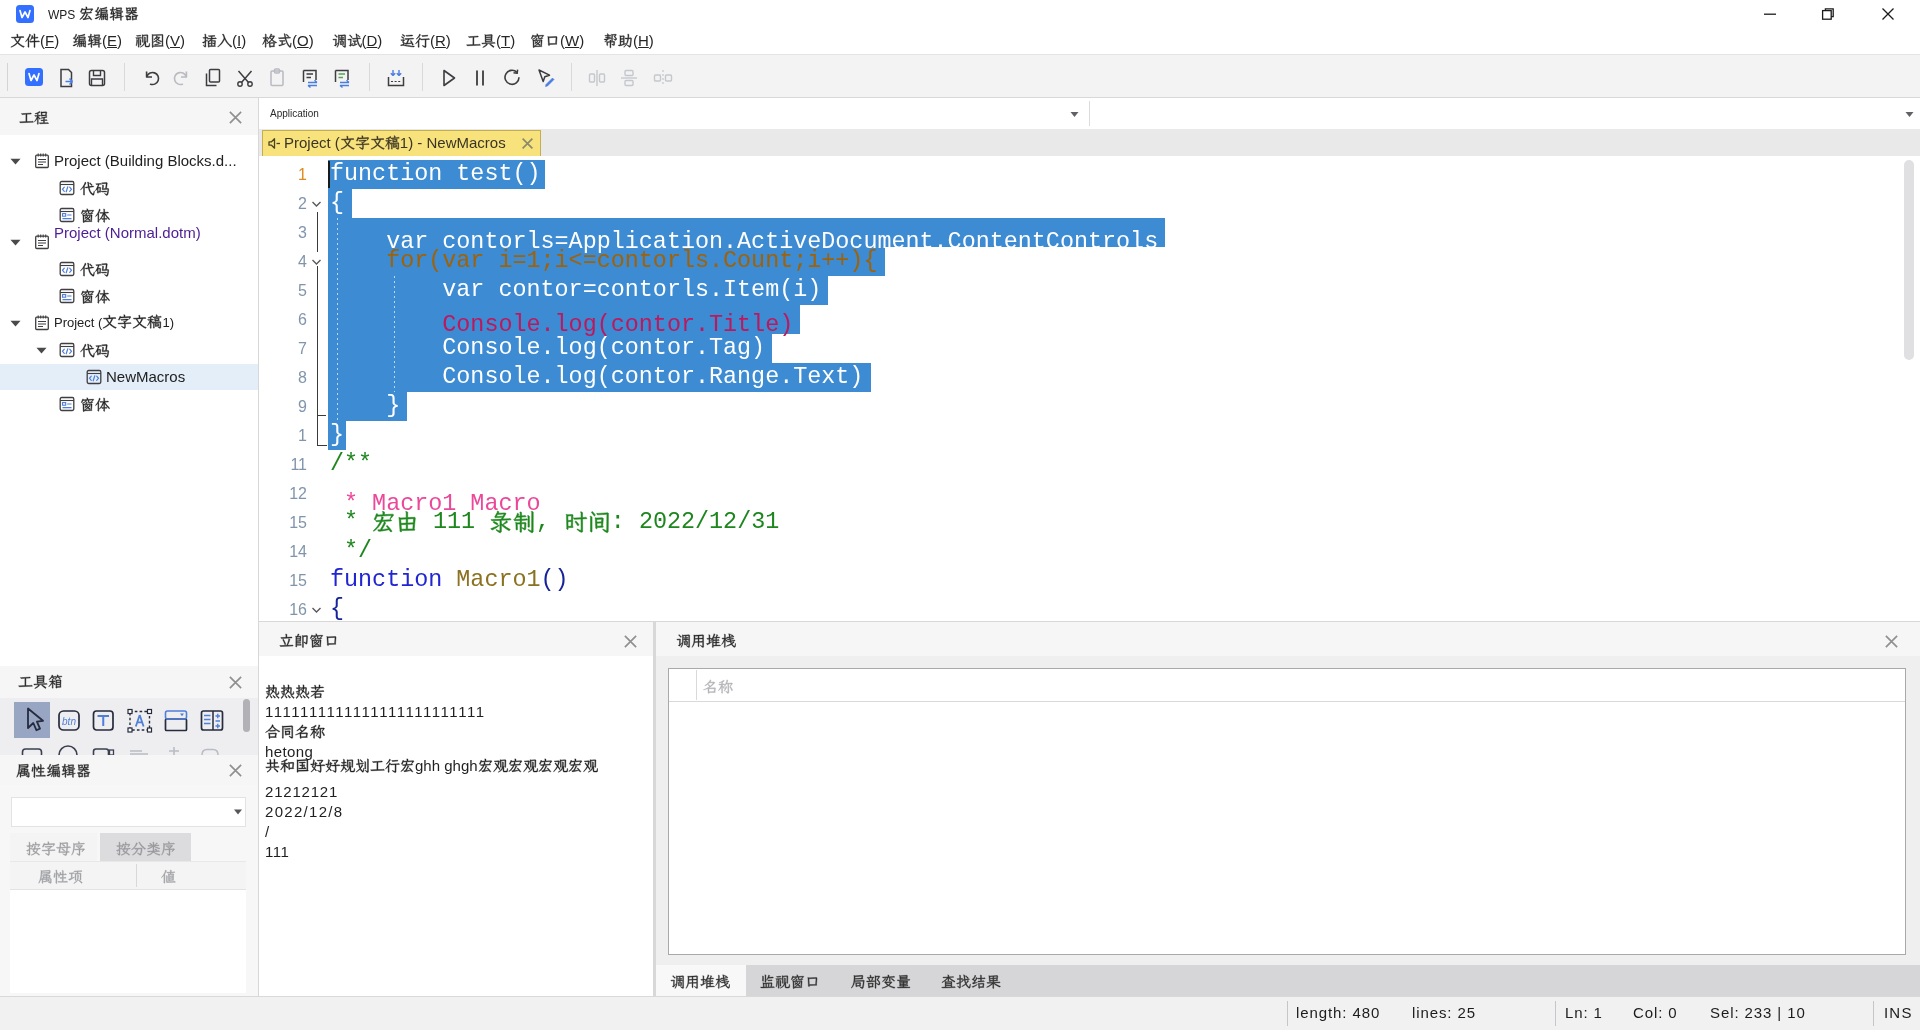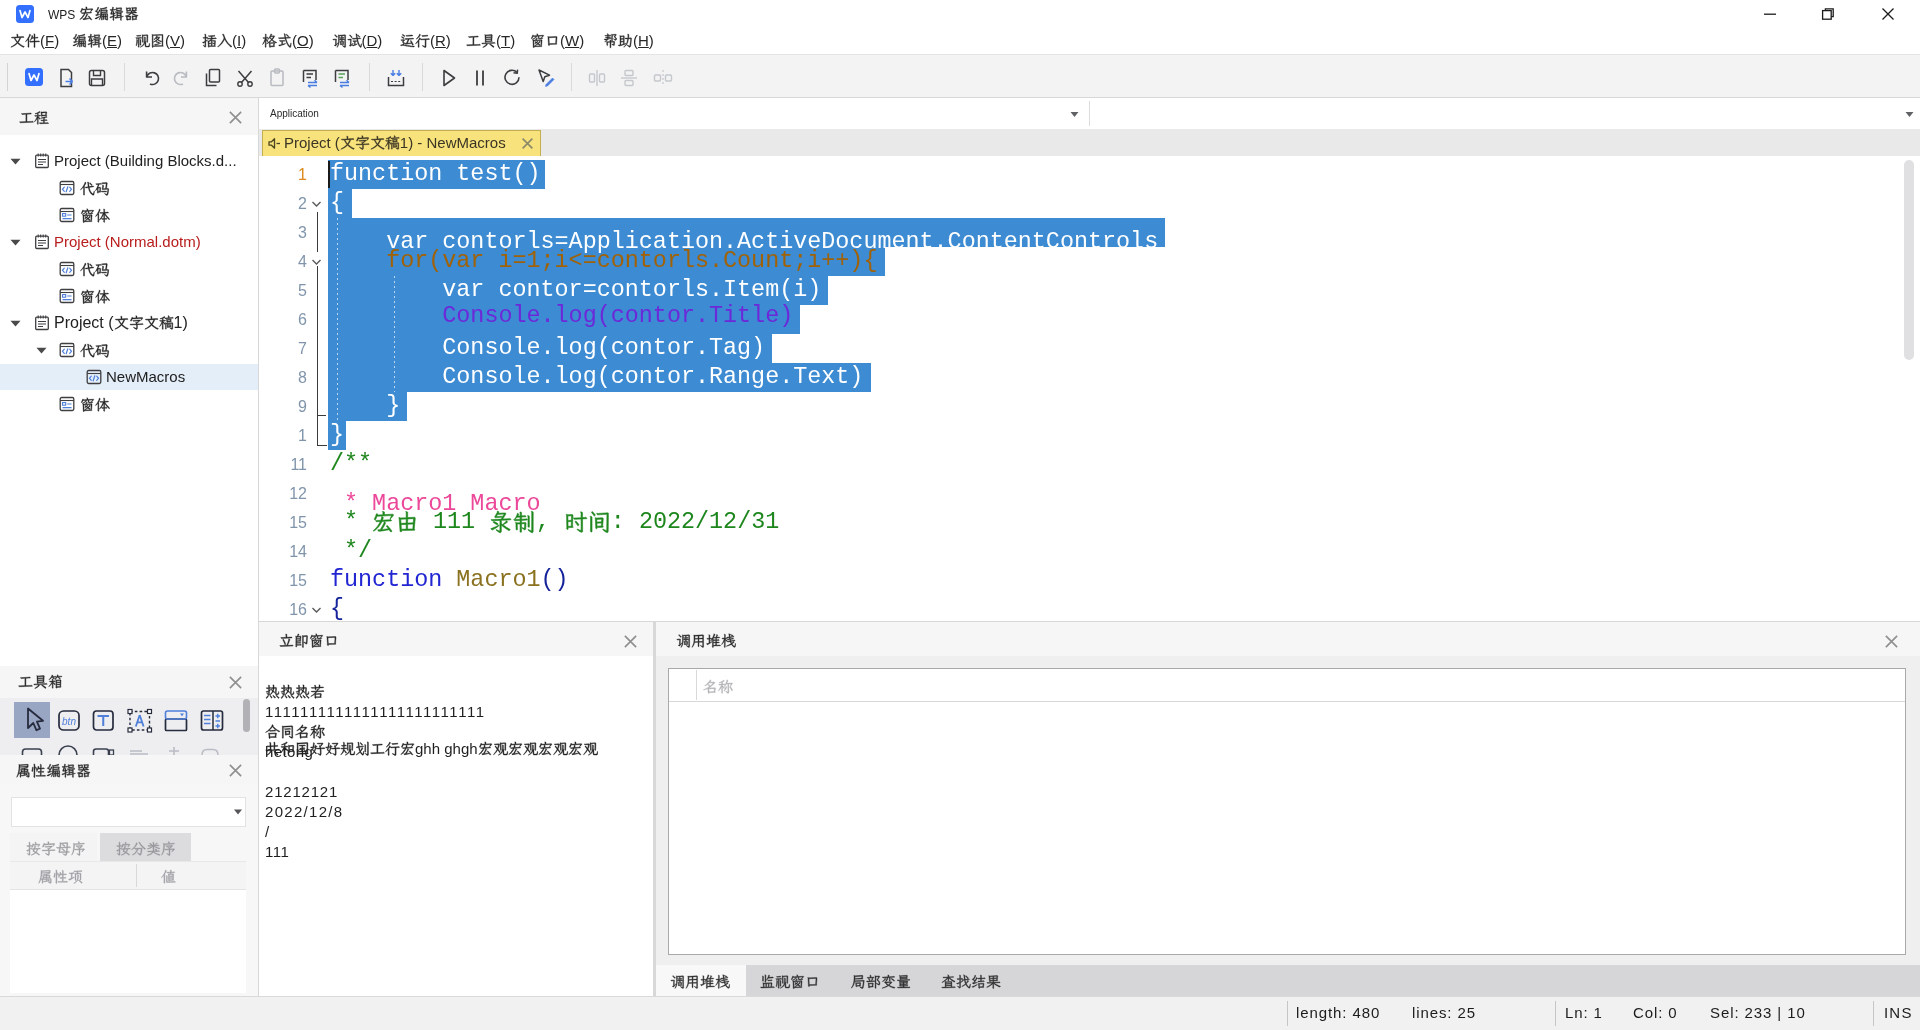--- a/index.html
+++ b/index.html
@@ -228,21 +228,21 @@
       </g>
     </svg></div>
 <div class="a" style="left:10px;top:239px;line-height:0"><svg width="11" height="7" viewBox="0 0 11 7">
       <path d="M0.5 0.8 L10.5 0.8 L5.5 6.5 Z" fill="#4a4a4a"></path>
     </svg></div>
 <div class="a" style="left:33px;top:233px;line-height:0"><svg width="18" height="18" viewBox="0 0 18 18">
       <rect x="2.7" y="3.2" width="12.6" height="12.3" rx="1" fill="none" stroke="#3f3f42" stroke-width="1.3"></rect>
       <path d="M5.2 1.6 V4.6 M7.7 1.6 V4.6 M10.2 1.6 V4.6 M12.7 1.6 V4.6" stroke="#3f3f42" stroke-width="1.1"></path>
       <path d="M5 7.5 H13 M5 10 H13 M5 12.5 H10" stroke="#3f3f42" stroke-width="1.1"></path>
     </svg></div>
-<div class="a" style="left:54px;top:229px;height:26px;line-height:26px;font-size:15px;color:#b91c1c;white-space:pre;">Project (Normal.dotm)</div>
+<div class="a" style="left:54px;top:220px;height:26px;line-height:26px;font-size:15px;color:#4c1d95;white-space:pre;">Project (Normal.dotm)</div>
 <div class="a" style="left:58px;top:260px;line-height:0"><svg width="18" height="18" viewBox="0 0 18 18">
       <rect x="2.2" y="2.5" width="13.6" height="13" rx="1.4" fill="none" stroke="#3f3f42" stroke-width="1.3"></rect>
       <path d="M2.2 5.5 H15.8" stroke="#3f3f42" stroke-width="1.1"></path>
       <path d="M6.3 8.2 L4.5 10.3 L6.3 12.4 M11.7 8.2 L13.5 10.3 L11.7 12.4 M9.8 7.8 L8.2 12.8" fill="none" stroke="#4f7fd9" stroke-width="1.2" stroke-linecap="round"></path>
     </svg></div>
 <div style="position:absolute;left:80.0px;top:259.5px;line-height:0"><svg width="30" height="20" style="" viewBox="0 0 30 20">
       <g transform="translate(0 15) scale(0.015000 -0.015000)" fill="#212121" stroke="#212121" stroke-width="26">
         <use href="#u4EE3" x="0"></use>
         <use href="#u7801" x="1000"></use>
       </g>
@@ -260,21 +260,21 @@
       </g>
     </svg></div>
 <div class="a" style="left:10px;top:320px;line-height:0"><svg width="11" height="7" viewBox="0 0 11 7">
       <path d="M0.5 0.8 L10.5 0.8 L5.5 6.5 Z" fill="#4a4a4a"></path>
     </svg></div>
 <div class="a" style="left:33px;top:314px;line-height:0"><svg width="18" height="18" viewBox="0 0 18 18">
       <rect x="2.7" y="3.2" width="12.6" height="12.3" rx="1" fill="none" stroke="#3f3f42" stroke-width="1.3"></rect>
       <path d="M5.2 1.6 V4.6 M7.7 1.6 V4.6 M10.2 1.6 V4.6 M12.7 1.6 V4.6" stroke="#3f3f42" stroke-width="1.1"></path>
       <path d="M5 7.5 H13 M5 10 H13 M5 12.5 H10" stroke="#3f3f42" stroke-width="1.1"></path>
     </svg></div>
-<div class="a" style="left:54px;top:310px;height:26px;line-height:26px;font-size:16px;color:#212121;white-space:pre;">Project (<svg width="60" height="20" style="vertical-align:-5.0px;" viewBox="0 0 60 20">
+<div class="a" style="left:54px;top:310px;height:26px;line-height:26px;font-size:13px;color:#212121;white-space:pre;">Project (<svg width="60" height="20" style="vertical-align:-5.0px;" viewBox="0 0 60 20">
       <g transform="translate(0 15) scale(0.015000 -0.015000)" fill="#212121" stroke="#212121" stroke-width="26">
         <use href="#u6587" x="0"></use>
         <use href="#u5B57" x="1000"></use>
         <use href="#u6587" x="2000"></use>
         <use href="#u7A3F" x="3000"></use>
       </g>
     </svg>1)</div>
 <div class="a" style="left:36px;top:347px;line-height:0"><svg width="11" height="7" viewBox="0 0 11 7">
       <path d="M0.5 0.8 L10.5 0.8 L5.5 6.5 Z" fill="#4a4a4a"></path>
     </svg></div>
@@ -490,21 +490,21 @@
     </svg></div>
 <div class="a" style="left:317px;top:212px;width:1px;height:40px;background:#3a3a3a"></div>
 <div class="a" style="left:317px;top:266px;width:1px;height:179px;background:#3a3a3a"></div>
 <div class="a" style="left:317px;top:414.5px;width:9px;height:1px;background:#3a3a3a"></div>
 <div class="a" style="left:317px;top:444.5px;width:10px;height:1px;background:#3a3a3a"></div>
 <div class="codeline" style="top:160px;color:#fff">function test()</div>
 <div class="codeline" style="top:189px;color:#fff">{</div>
 <div class="codeline" style="top:228px;color:#fff">    var contorls=Application.ActiveDocument.ContentControls</div>
 <div class="codeline" style="top:247px;color:#a16207">    for(var i=1;i&lt;=contorls.Count;i++){</div>
 <div class="codeline" style="top:276px;color:#fff">        var contor=contorls.Item(i)</div>
-<div class="codeline" style="top:302px;color:#6d28d9">        Console.log(contor.Title)</div>
+<div class="codeline" style="top:311px;color:#be185d">        Console.log(contor.Title)</div>
 <div class="codeline" style="top:334px;color:#fff">        Console.log(contor.Tag)</div>
 <div class="codeline" style="top:363px;color:#fff">        Console.log(contor.Range.Text)</div>
 <div class="codeline" style="top:392px;color:#fff">    }</div>
 <div class="codeline" style="top:421px;color:#fff">}</div>
 <div class="codeline" style="top:450px;color:#1D861D">/**</div>
 <div class="codeline" style="top:490px;color:#ec4899"> * Macro1 Macro</div>
 <div class="codeline" style="top:508px;color:#1D861D"> *</div>
 <div class="a" style="left:372.12px;top:508px;line-height:0"><svg width="47" height="29" viewBox="0 0 47 29">
       <g transform="translate(0 22.3) scale(0.023400 -0.023400)" fill="#1D861D" stroke="#1D861D" stroke-width="24">
         <use href="#u5B8F" x="0"></use>
@@ -557,21 +557,21 @@
 <div class="a" style="left:265px;top:702px;height:20px;line-height:20px;font-size:15px;color:#1f1f1f;white-space:pre;letter-spacing:1.55px">1111111111111111111111111</div>
 <div style="position:absolute;left:265.0px;top:722.3px;line-height:0"><svg width="60" height="20" style="" viewBox="0 0 60 20">
       <g transform="translate(0 15) scale(0.015000 -0.015000)" fill="#1f1f1f" stroke="#1f1f1f" stroke-width="26">
         <use href="#u5408" x="0"></use>
         <use href="#u540C" x="1000"></use>
         <use href="#u540D" x="2000"></use>
         <use href="#u79F0" x="3000"></use>
       </g>
     </svg></div>
 <div class="a" style="left:265px;top:742px;height:20px;line-height:20px;font-size:15px;color:#1f1f1f;white-space:pre;letter-spacing:0.4px">hetong</div>
-<div class="a" style="left:265px;top:739px;height:20px;line-height:20px;font-size:15px;color:#1f1f1f;white-space:pre"><svg width="150" height="20" style="vertical-align:-5.0px;" viewBox="0 0 150 20">
+<div class="a" style="left:265px;top:756px;height:20px;line-height:20px;font-size:15px;color:#1f1f1f;white-space:pre"><svg width="150" height="20" style="vertical-align:-5.0px;" viewBox="0 0 150 20">
       <g transform="translate(0 15) scale(0.015000 -0.015000)" fill="#1f1f1f" stroke="#1f1f1f" stroke-width="26">
         <use href="#u5171" x="0"></use>
         <use href="#u548C" x="1000"></use>
         <use href="#u56FD" x="2000"></use>
         <use href="#u597D" x="3000"></use>
         <use href="#u597D" x="4000"></use>
         <use href="#u89C4" x="5000"></use>
         <use href="#u5212" x="6000"></use>
         <use href="#u5DE5" x="7000"></use>
         <use href="#u884C" x="8000"></use>

